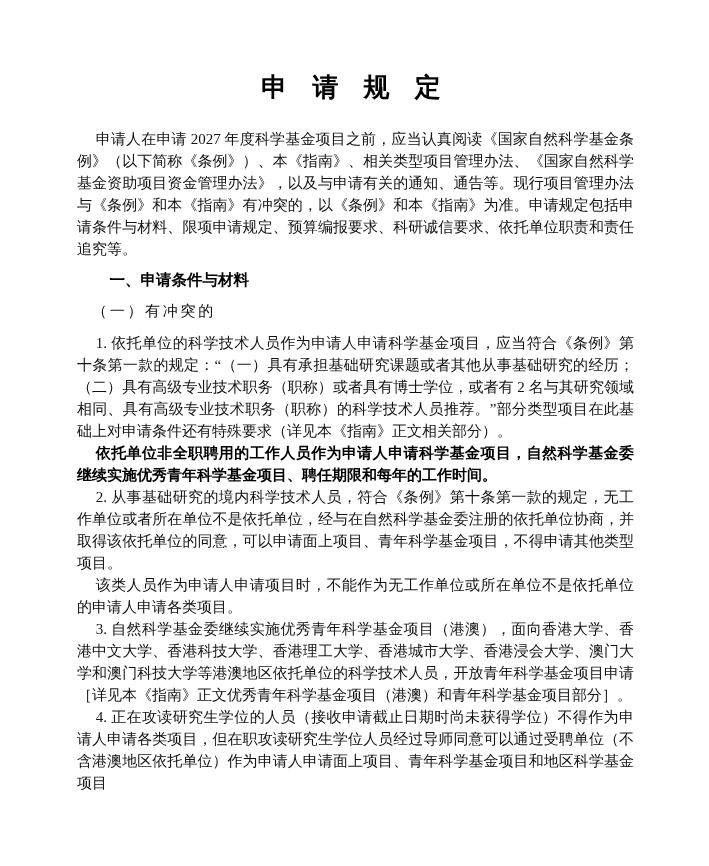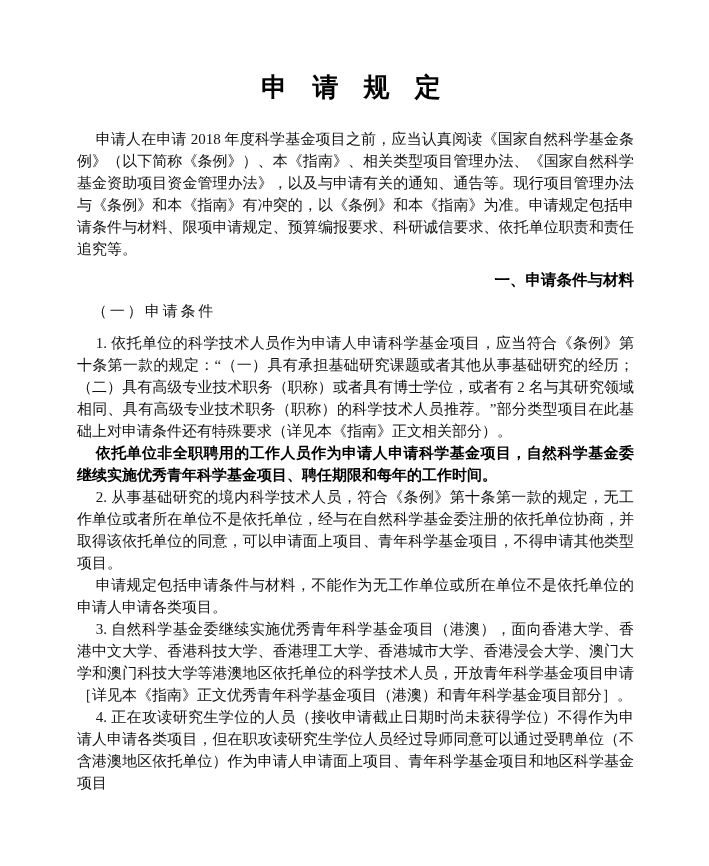--- a/index.html
+++ b/index.html
@@ -39,21 +39,20 @@
     color: #121212;
   }
   .h-section {
     margin: 9px 0 9px 0;
     font-family: "Liberation Sans", "DejaVu Sans", sans-serif;
     font-weight: bold;
     font-size: 15.5px;
     line-height: 22px;
     text-indent: 2.1em;
     color: #000000;
-    text-align: right;
   }
   .h-sub {
     margin: 0 0 10px 0;
     font-family: "Liberation Serif", "DejaVu Serif", serif;
     font-size: 15px;
     line-height: 22px;
     letter-spacing: 0.18em;
     text-indent: 1em;
     color: #111111;
   }
@@ -62,23 +61,23 @@
     font-weight: bold;
     color: #000000;
   }
 </style>
 </head>
 <body>
 
 <div class="page">
   <h1 class="doc-title">申 请 规 定</h1>
   <div>
-      <p class="para"><span>申请人在申请 2018 年度科学基金项目之前，应当认真阅读《国家自然科学基金条例》（以下简称《条例》）、本《指南》、相关类型项目管理办法、《国家自然科学基金资助项目资金管理办法》，以及与申请有关的通知、通告等。现行项目管理办法与《条例》和本《指南》有冲突的，以《条例》和本《指南》为准。申请规定包括申请条件与材料、限项申请规定、预算编报要求、科研诚信要求、依托单位职责和责任追究等。</span></p>
+      <p class="para"><span>申请人在申请 2027 年度科学基金项目之前，应当认真阅读《国家自然科学基金条例》（以下简称《条例》）、本《指南》、相关类型项目管理办法、《国家自然科学基金资助项目资金管理办法》，以及与申请有关的通知、通告等。现行项目管理办法与《条例》和本《指南》有冲突的，以《条例》和本《指南》为准。申请规定包括申请条件与材料、限项申请规定、预算编报要求、科研诚信要求、依托单位职责和责任追究等。</span></p>
       <p class="h-section"><span class="bold-hei">一、申请条件与材料</span></p>
-      <p class="h-sub"><span>（一）申请条件</span></p>
+      <p class="h-sub"><span>（一）有冲突的</span></p>
       <p class="para"><span>1. 依托单位的科学技术人员作为申请人申请科学基金项目，应当符合《条例》第十条第一款的规定：“（一）具有承担基础研究课题或者其他从事基础研究的经历；（二）具有高级专业技术职务（职称）或者具有博士学位，或者有 2 名与其研究领域相同、具有高级专业技术职务（职称）的科学技术人员推荐。”部分类型项目在此基础上对申请条件还有特殊要求（详见本《指南》正文相关部分）。</span></p>
       <p class="para"><span class="bold-hei">依托单位非全职聘用的工作人员作为申请人申请科学基金项目，自然科学基金委继续实施优秀青年科学基金项目、聘任期限和每年的工作时间。</span></p>
       <p class="para"><span>2. 从事基础研究的境内科学技术人员，符合《条例》第十条第一款的规定，无工作单位或者所在单位不是依托单位，经与在自然科学基金委注册的依托单位协商，并取得该依托单位的同意，可以申请面上项目、青年科学基金项目，不得申请其他类型项目。</span></p>
-      <p class="para"><span>申请规定包括申请条件与材料，不能作为无工作单位或所在单位不是依托单位的申请人申请各类项目。</span></p>
+      <p class="para"><span>该类人员作为申请人申请项目时，不能作为无工作单位或所在单位不是依托单位的申请人申请各类项目。</span></p>
       <p class="para"><span>3. 自然科学基金委继续实施优秀青年科学基金项目（港澳），面向香港大学、香港中文大学、香港科技大学、香港理工大学、香港城市大学、香港浸会大学、澳门大学和澳门科技大学等港澳地区依托单位的科学技术人员，开放青年科学基金项目申请［详见本《指南》正文优秀青年科学基金项目（港澳）和青年科学基金项目部分］。</span></p>
       <p class="para"><span>4. 正在攻读研究生学位的人员（接收申请截止日期时尚未获得学位）不得作为申请人申请各类项目，但在职攻读研究生学位人员经过导师同意可以通过受聘单位（不含港澳地区依托单位）作为申请人申请面上项目、青年科学基金项目和地区科学基金项目</span></p>
     </div>
 </div>
 
 </body></html>

